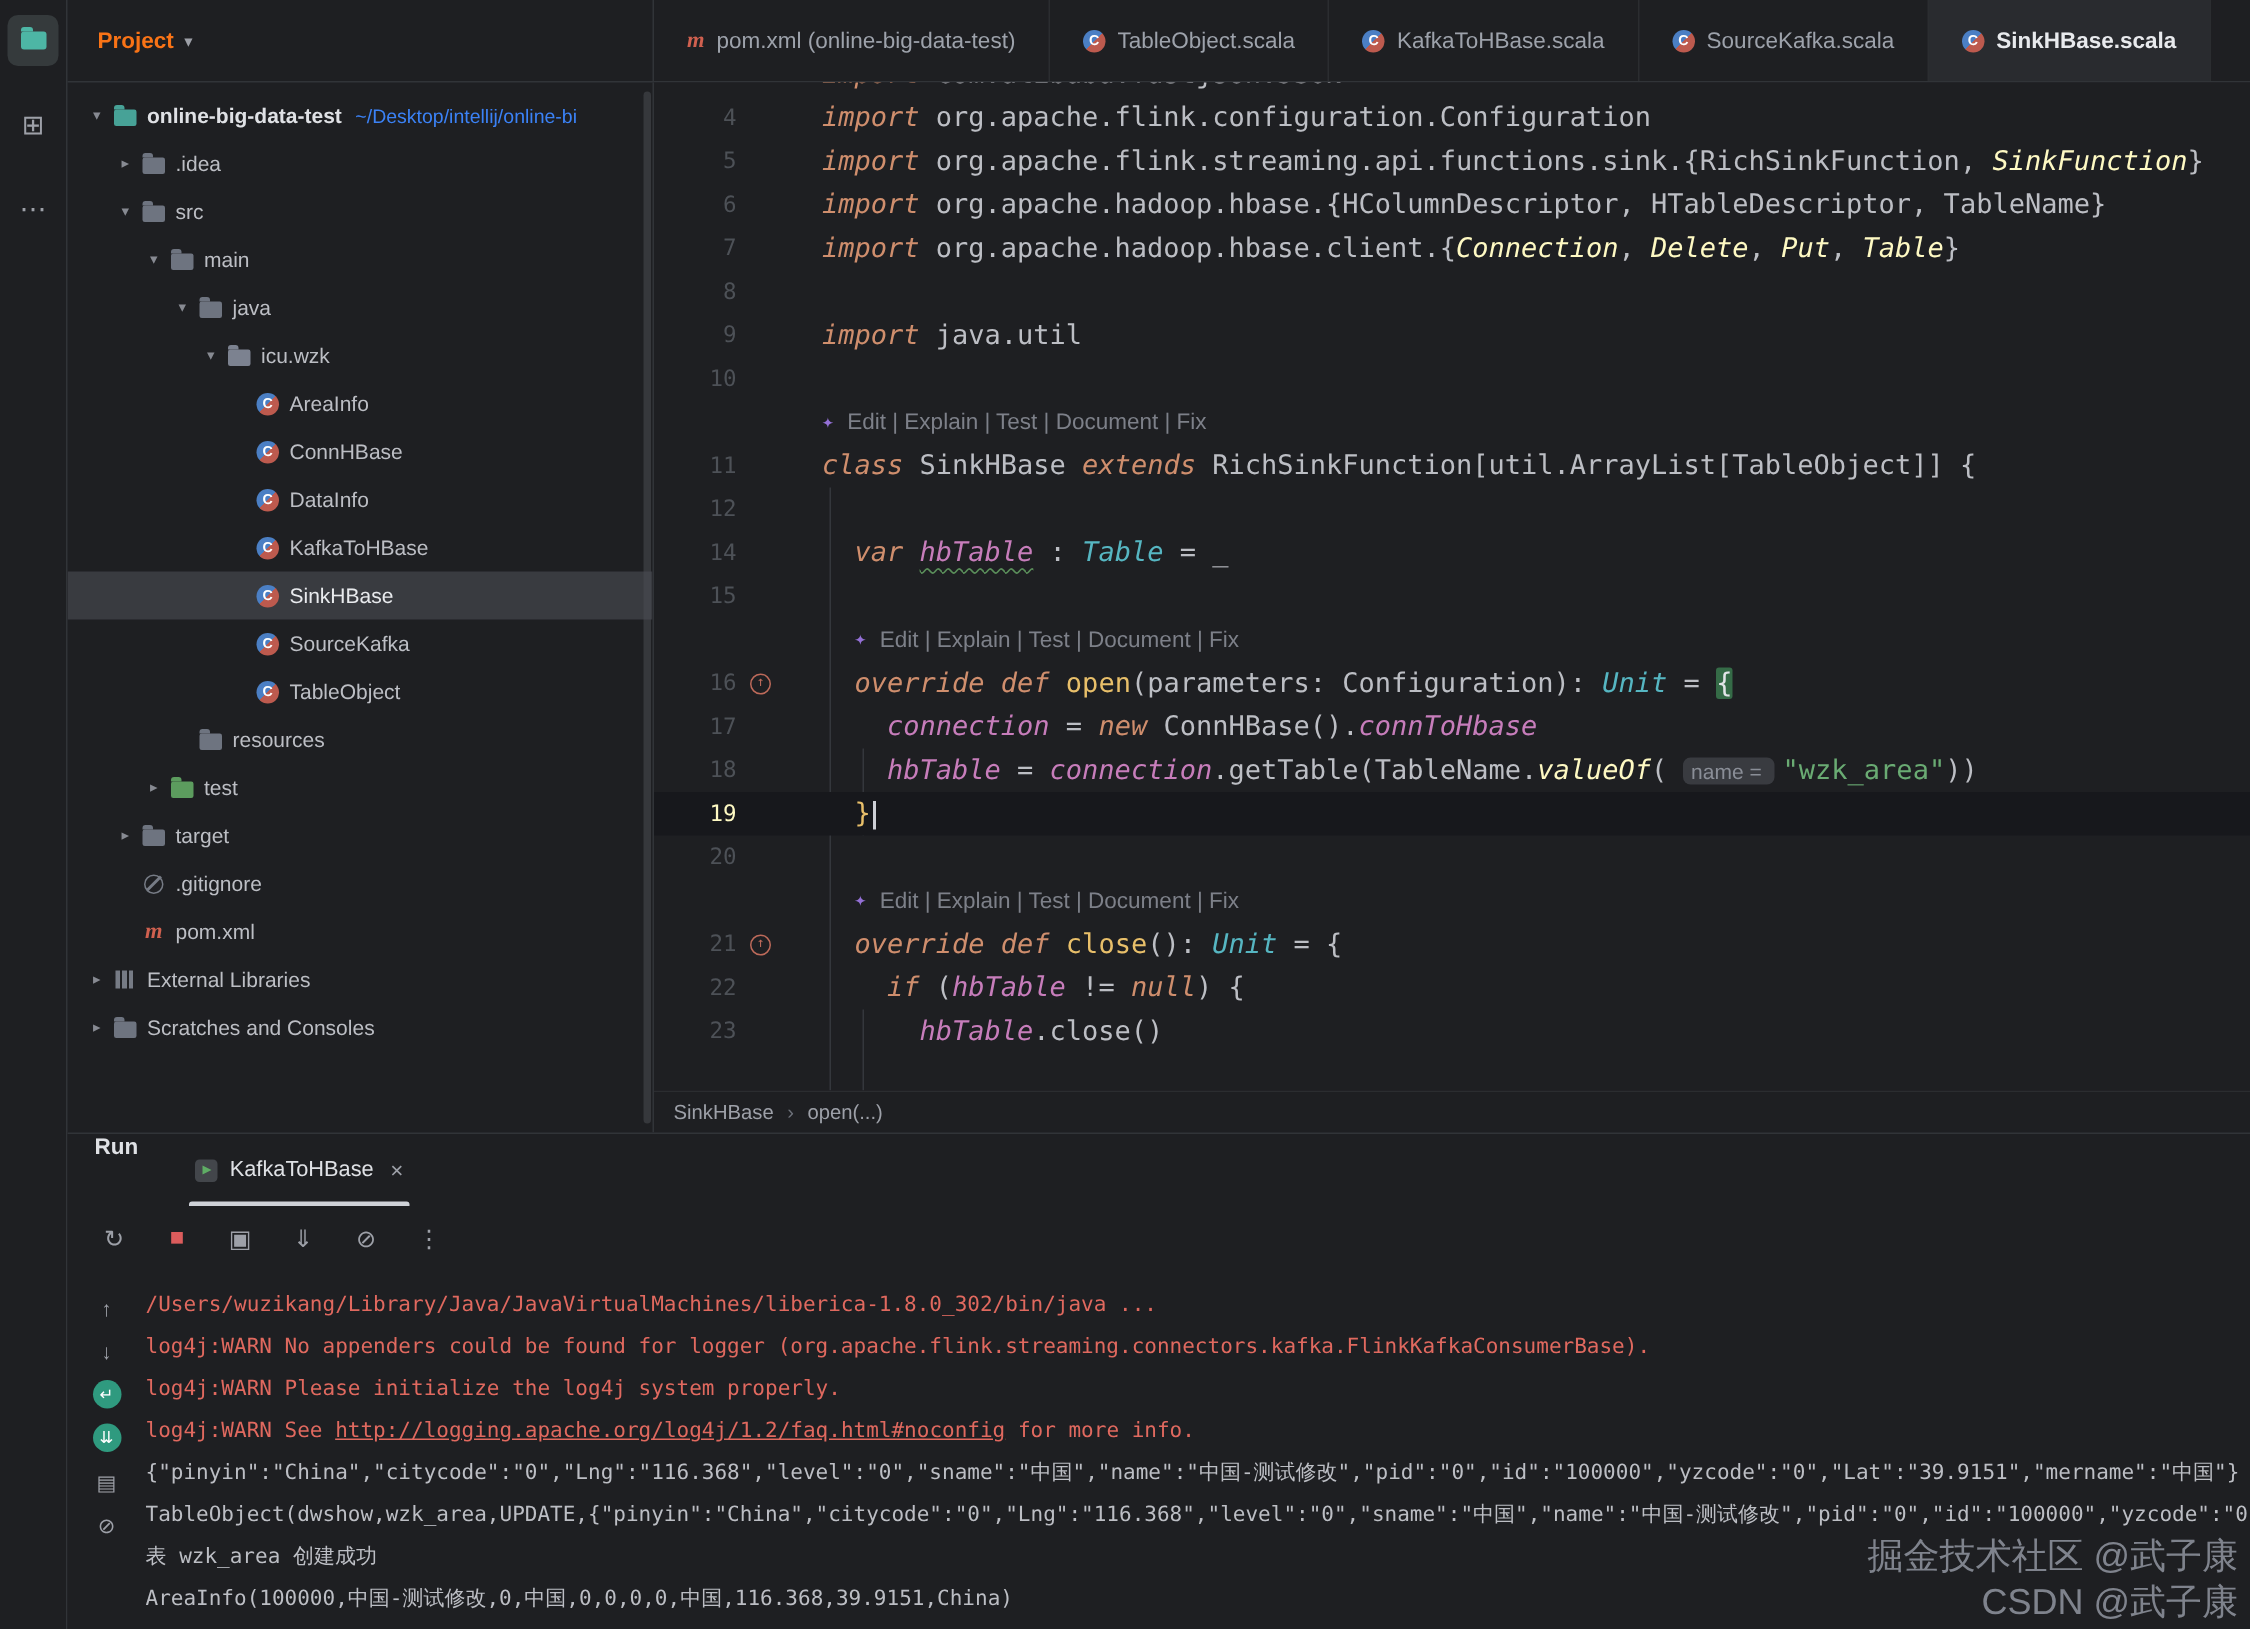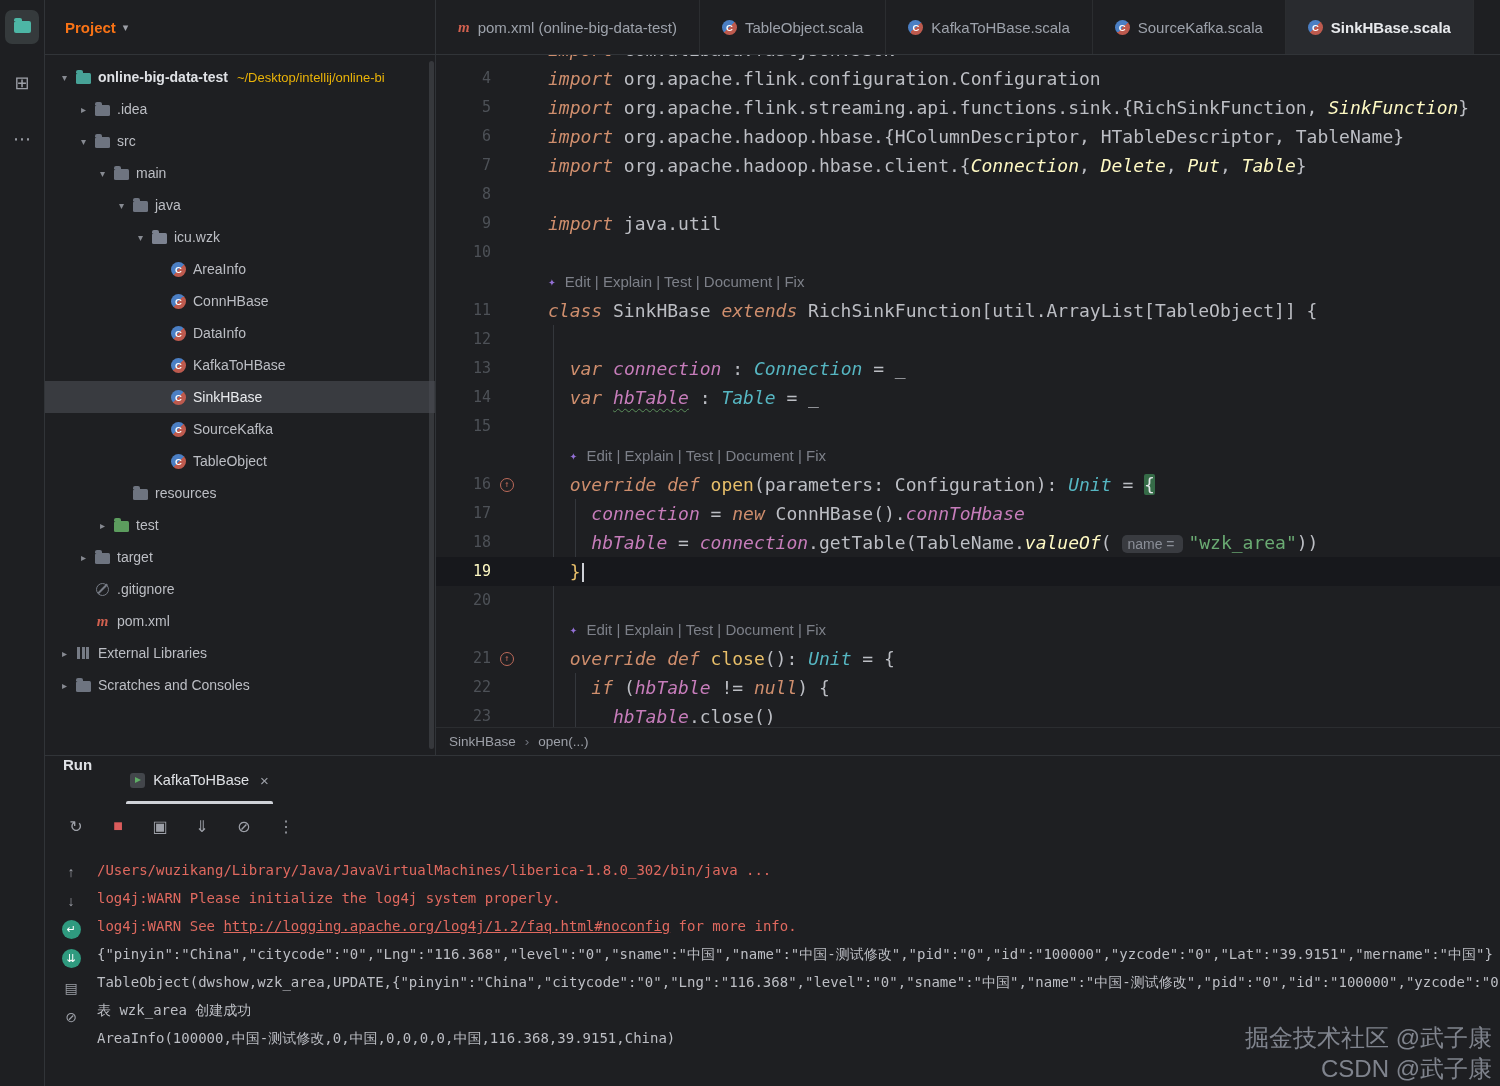--- a/index.html
+++ b/index.html
@@ -58,21 +58,21 @@
   .content-row { height:700px; flex:none; display:flex; }
   .tree-panel { width:390px; flex:none; position:relative; overflow:hidden; padding-top:6px; }
   .tree-scrollbar { position:absolute; right:1px; top:6px; width:5px; height:688px; background:#4a4d52; border-radius:3px; opacity:.55; }
   .tree-row { height:32px; display:flex; align-items:center; font-size:14px; white-space:nowrap; overflow:hidden; cursor:pointer; }
   .tree-row.selected { background:#393b40; }
   .tree-row.selected .tree-label { color:#e8eaed; }
   .tree-chevron { width:19px; flex:none; text-align:center; color:#878a92; font-size:10px; }
   .tree-iconbox { width:19px; flex:none; display:flex; justify-content:center; }
   .tree-label { margin-left:5px; color:#bcbec4; }
   .tree-label.bold { font-weight:bold; color:#dfe1e5; }
-  .tree-suffix { color:#eab308; margin-left:9px; font-size:13px; }
+  .tree-suffix { color:#3b82f6; margin-left:9px; font-size:13px; }
 
   
   .editor-col { flex:1; display:flex; flex-direction:column; border-left:1px solid #313438; min-width:0; }
   .editor { height:672px; flex:none; overflow:hidden; position:relative; background:#1e1f22; }
   .indent-guide { position:absolute; width:1px; background:#34373c; left:117px; }
   .indent-guide.g1 { top:270px; height:402px; }
   .indent-guide.g2 { left:139px; top:444px; height:58px; }
   .indent-guide.g3 { left:139px; top:618px; height:54px; }
   .code { margin-top:-20px; font-family:"DejaVu Sans Mono", monospace; font-size:18px; line-height:29px; position:relative; }
   .code-line { display:flex; height:29px; white-space:pre; }
@@ -339,21 +339,20 @@
               <div class="code-line"><div class="gut"><span class="num">4</span><span class="mark"></span></div><div class="line-content"><span class="tk-k">import </span><span class="tk-d">org.apache.flink.configuration.Configuration</span></div></div>
               <div class="code-line"><div class="gut"><span class="num">5</span><span class="mark"></span></div><div class="line-content"><span class="tk-k">import </span><span class="tk-d">org.apache.flink.streaming.api.functions.sink.{RichSinkFunction, </span><span class="tk-it">SinkFunction</span><span class="tk-d">}</span></div></div>
               <div class="code-line"><div class="gut"><span class="num">6</span><span class="mark"></span></div><div class="line-content"><span class="tk-k">import </span><span class="tk-d">org.apache.hadoop.hbase.{HColumnDescriptor, HTableDescriptor, TableName}</span></div></div>
               <div class="code-line"><div class="gut"><span class="num">7</span><span class="mark"></span></div><div class="line-content"><span class="tk-k">import </span><span class="tk-d">org.apache.hadoop.hbase.client.{</span><span class="tk-it">Connection</span><span class="tk-d">, </span><span class="tk-it">Delete</span><span class="tk-d">, </span><span class="tk-it">Put</span><span class="tk-d">, </span><span class="tk-it">Table</span><span class="tk-d">}</span></div></div>
               <div class="code-line"><div class="gut"><span class="num">8</span><span class="mark"></span></div><div class="line-content"></div></div>
               <div class="code-line"><div class="gut"><span class="num">9</span><span class="mark"></span></div><div class="line-content"><span class="tk-k">import </span><span class="tk-d">java.util</span></div></div>
               <div class="code-line"><div class="gut"><span class="num">10</span><span class="mark"></span></div><div class="line-content"></div></div>
               <div class="code-line hint-line"><div class="gut"><span class="num"></span><span class="mark"></span></div><div class="line-content" style="padding-left: 0px;"><span class="sparkle">✦</span><span class="hint-text">Edit | Explain | Test | Document | Fix</span></div></div>
               <div class="code-line"><div class="gut"><span class="num">11</span><span class="mark"></span></div><div class="line-content"><span class="tk-k">class </span><span class="tk-d">SinkHBase </span><span class="tk-k">extends </span><span class="tk-d">RichSinkFunction[util.ArrayList[TableObject]] {</span></div></div>
               <div class="code-line"><div class="gut"><span class="num">12</span><span class="mark"></span></div><div class="line-content"></div></div>
-              <div class="code-line"><div class="gut"><span class="num">13</span><span class="mark"></span></div><div class="line-content"><span class="tk-d">  </span><span class="tk-k">var </span><span class="tk-f">connection</span><span class="tk-d"> : </span><span class="tk-t">Connection</span><span class="tk-d"> = _</span></div></div>
               <div class="code-line"><div class="gut"><span class="num">14</span><span class="mark"></span></div><div class="line-content"><span class="tk-d">  </span><span class="tk-k">var </span><span class="tk-fu">hbTable</span><span class="tk-d"> : </span><span class="tk-t">Table</span><span class="tk-d"> = _</span></div></div>
               <div class="code-line"><div class="gut"><span class="num">15</span><span class="mark"></span></div><div class="line-content"></div></div>
               <div class="code-line hint-line"><div class="gut"><span class="num"></span><span class="mark"></span></div><div class="line-content" style="padding-left: 21.6px;"><span class="sparkle">✦</span><span class="hint-text">Edit | Explain | Test | Document | Fix</span></div></div>
               <div class="code-line"><div class="gut"><span class="num">16</span><span class="mark"><span class="override-marker">↑</span></span></div><div class="line-content"><span class="tk-d">  </span><span class="tk-k">override def </span><span class="tk-m">open</span><span class="tk-d">(parameters: Configuration): </span><span class="tk-t">Unit</span><span class="tk-d"> = </span><span class="tk-hl">{</span></div></div>
               <div class="code-line"><div class="gut"><span class="num">17</span><span class="mark"></span></div><div class="line-content"><span class="tk-d">    </span><span class="tk-f">connection</span><span class="tk-d"> = </span><span class="tk-k">new </span><span class="tk-d">ConnHBase().</span><span class="tk-f">connToHbase</span></div></div>
               <div class="code-line"><div class="gut"><span class="num">18</span><span class="mark"></span></div><div class="line-content"><span class="tk-d">    </span><span class="tk-f">hbTable</span><span class="tk-d"> = </span><span class="tk-f">connection</span><span class="tk-d">.getTable(TableName.</span><span class="tk-it">valueOf</span><span class="tk-d">( </span><span class="tk-in">name = </span><span class="tk-s">"wzk_area"</span><span class="tk-d">))</span></div></div>
               <div class="code-line current"><div class="gut"><span class="num">19</span><span class="mark"></span></div><div class="line-content"><span class="tk-d">  </span><span class="tk-y">}</span><span class="caret"></span></div></div>
               <div class="code-line"><div class="gut"><span class="num">20</span><span class="mark"></span></div><div class="line-content"></div></div>
               <div class="code-line hint-line"><div class="gut"><span class="num"></span><span class="mark"></span></div><div class="line-content" style="padding-left: 21.6px;"><span class="sparkle">✦</span><span class="hint-text">Edit | Explain | Test | Document | Fix</span></div></div>
               <div class="code-line"><div class="gut"><span class="num">21</span><span class="mark"><span class="override-marker">↑</span></span></div><div class="line-content"><span class="tk-d">  </span><span class="tk-k">override def </span><span class="tk-m">close</span><span class="tk-d">(): </span><span class="tk-t">Unit</span><span class="tk-d"> = {</span></div></div>
@@ -390,20 +389,21 @@
         <div class="console-gutter">
             <span class="cg-icon">↑</span>
             <span class="cg-icon">↓</span>
             <span class="cg-icon circle">↵</span>
             <span class="cg-icon circle">⇊</span>
             <span class="cg-icon">▤</span>
             <span class="cg-icon">⊘</span>
           </div>
         <div class="console">
             <div class="console-line cl-error"><span>/Users/wuzikang/Library/Java/JavaVirtualMachines/liberica-1.8.0_302/bin/java ...</span></div>
+            <div class="console-line cl-error"><span>log4j:WARN No appenders could be found for logger (org.apache.flink.streaming.connectors.kafka.FlinkKafkaConsumerBase).</span></div>
             <div class="console-line cl-error"><span>log4j:WARN Please initialize the log4j system properly.</span></div>
             <div class="console-line cl-error"><span>log4j:WARN See </span><span class="console-link">http://logging.apache.org/log4j/1.2/faq.html#noconfig</span><span> for more info.</span></div>
             <div class="console-line cl-out"><span>{"pinyin":"China","citycode":"0","Lng":"116.368","level":"0","sname":"中国","name":"中国-测试修改","pid":"0","id":"100000","yzcode":"0","Lat":"39.9151","mername":"中国"}</span></div>
             <div class="console-line cl-out"><span>TableObject(dwshow,wzk_area,UPDATE,{"pinyin":"China","citycode":"0","Lng":"116.368","level":"0","sname":"中国","name":"中国-测试修改","pid":"0","id":"100000","yzcode":"0","Lat":"39.9151","mername":"中国"})</span></div>
             <div class="console-line cl-out"><span>表 wzk_area 创建成功</span></div>
             <div class="console-line cl-out"><span>AreaInfo(100000,中国-测试修改,0,中国,0,0,0,0,中国,116.368,39.9151,China)</span></div>
           </div>
       </div>
     </div>
 

